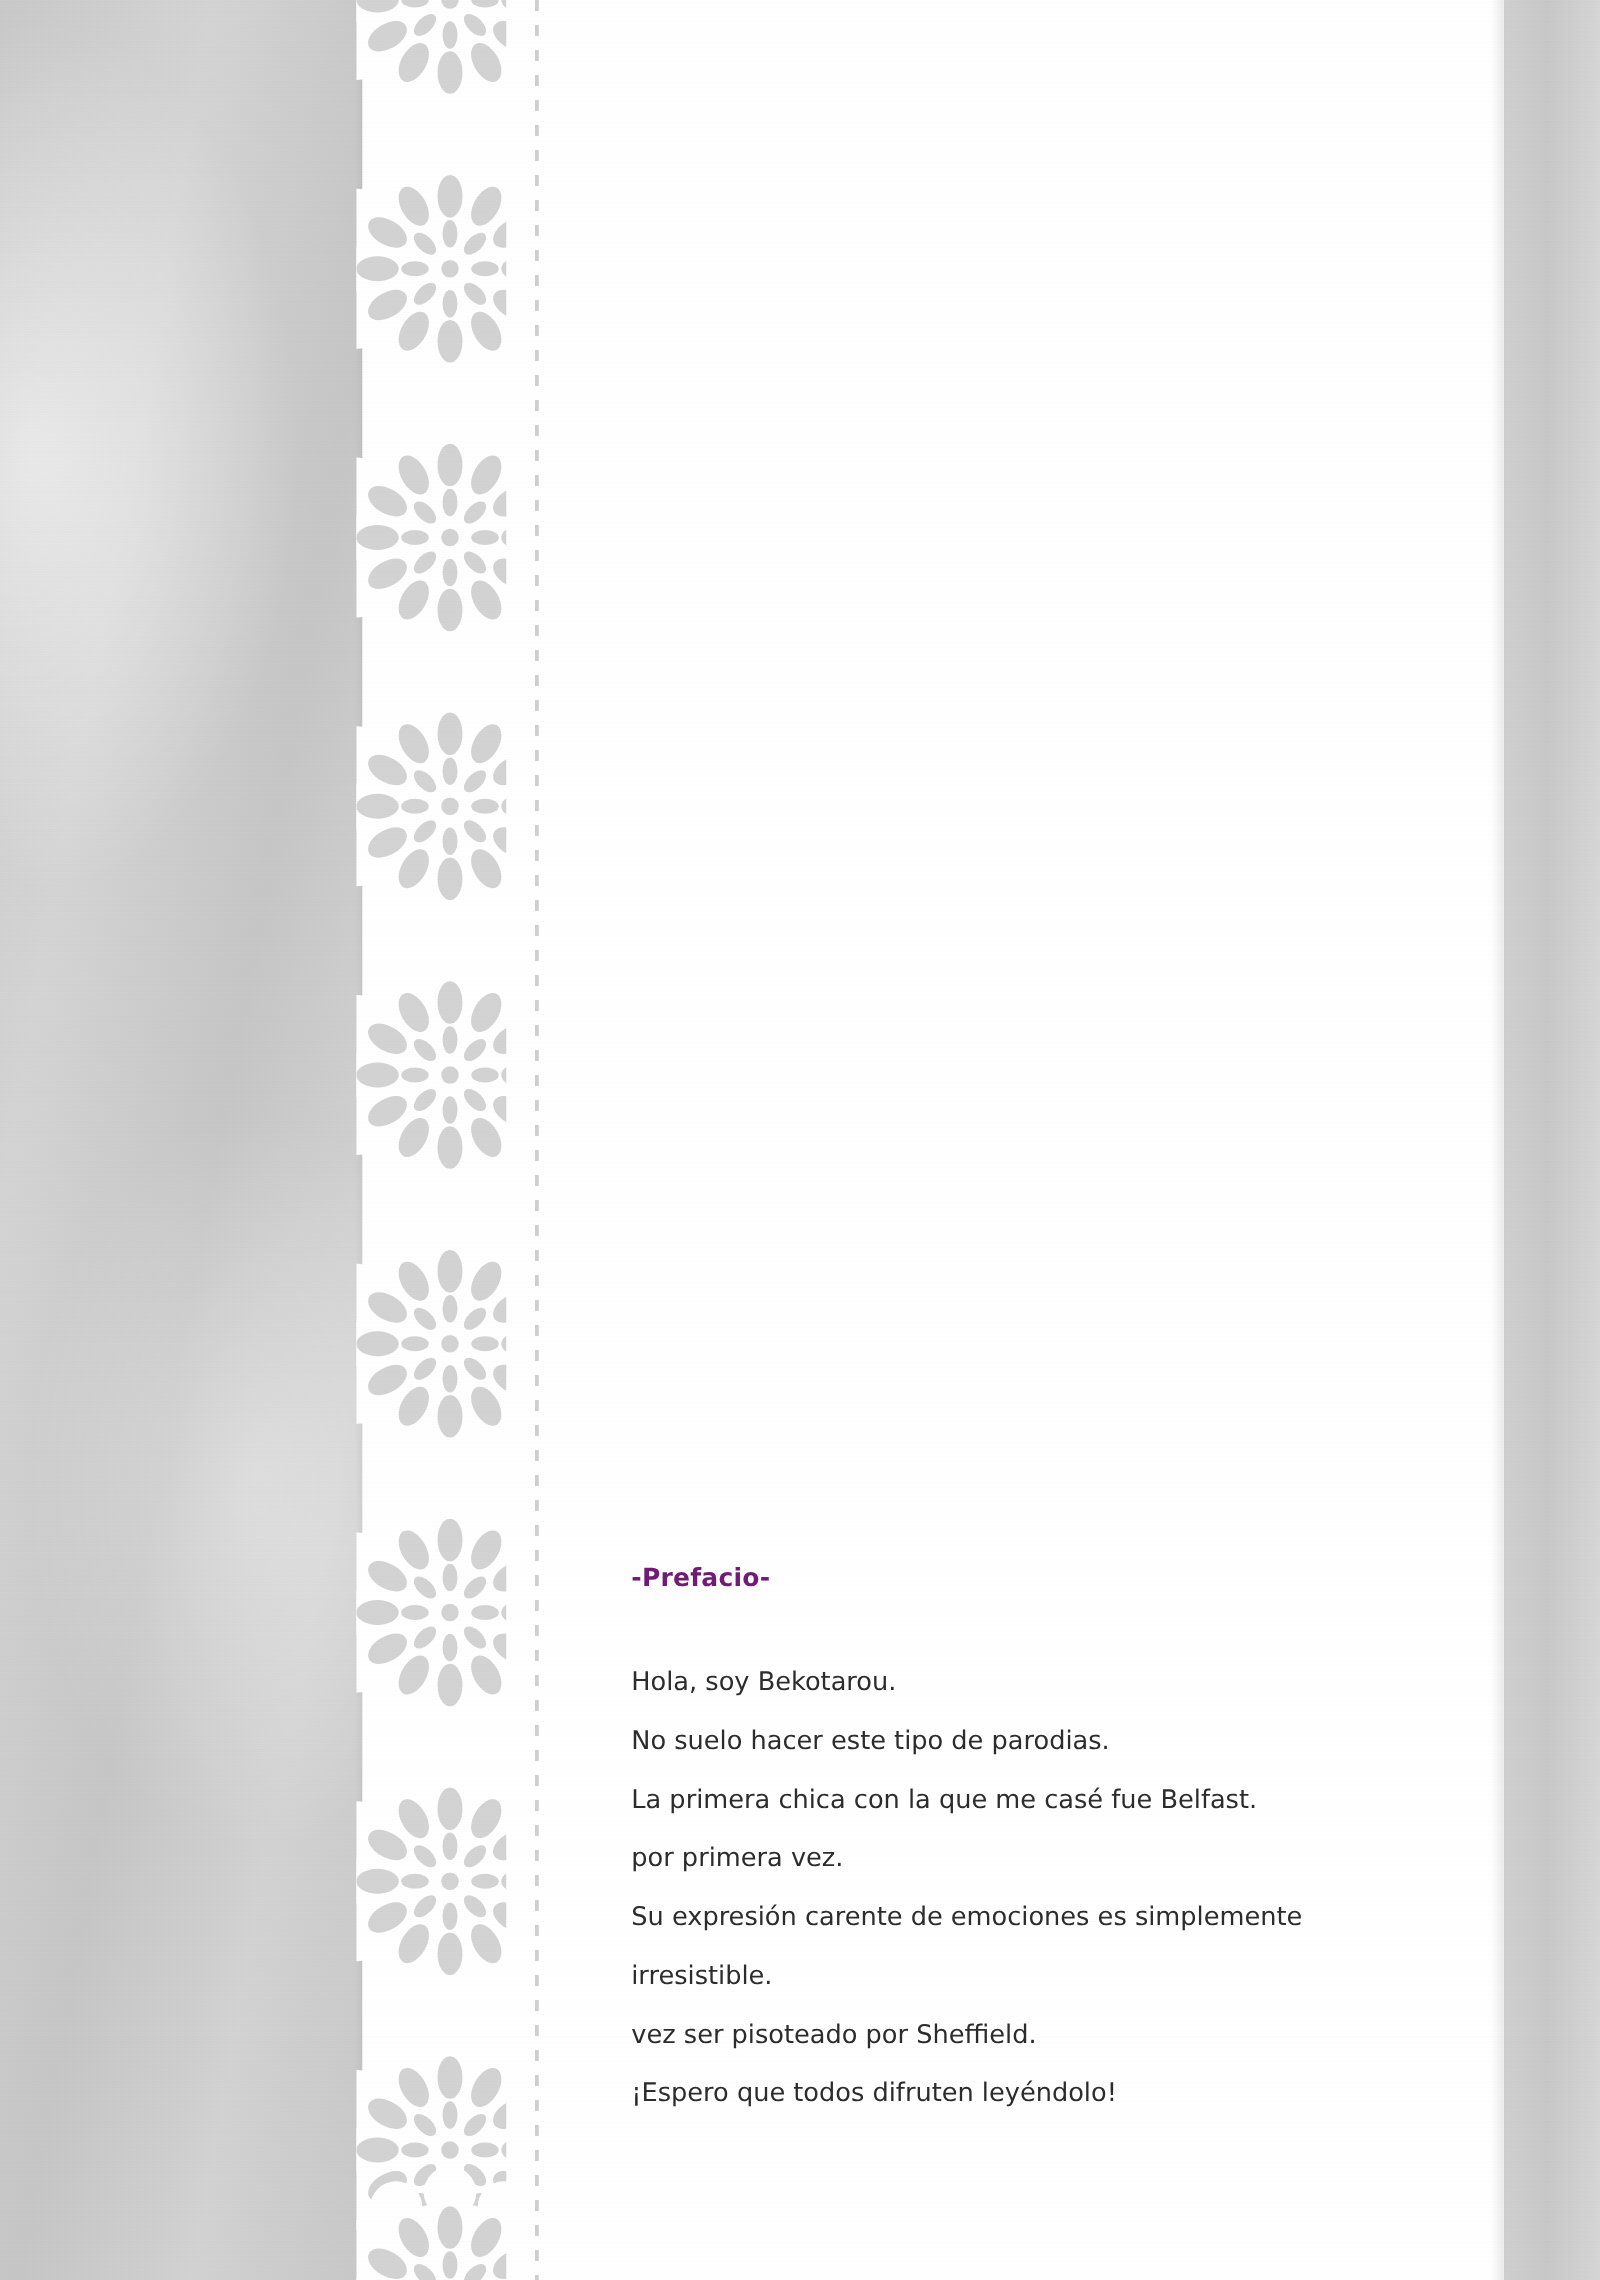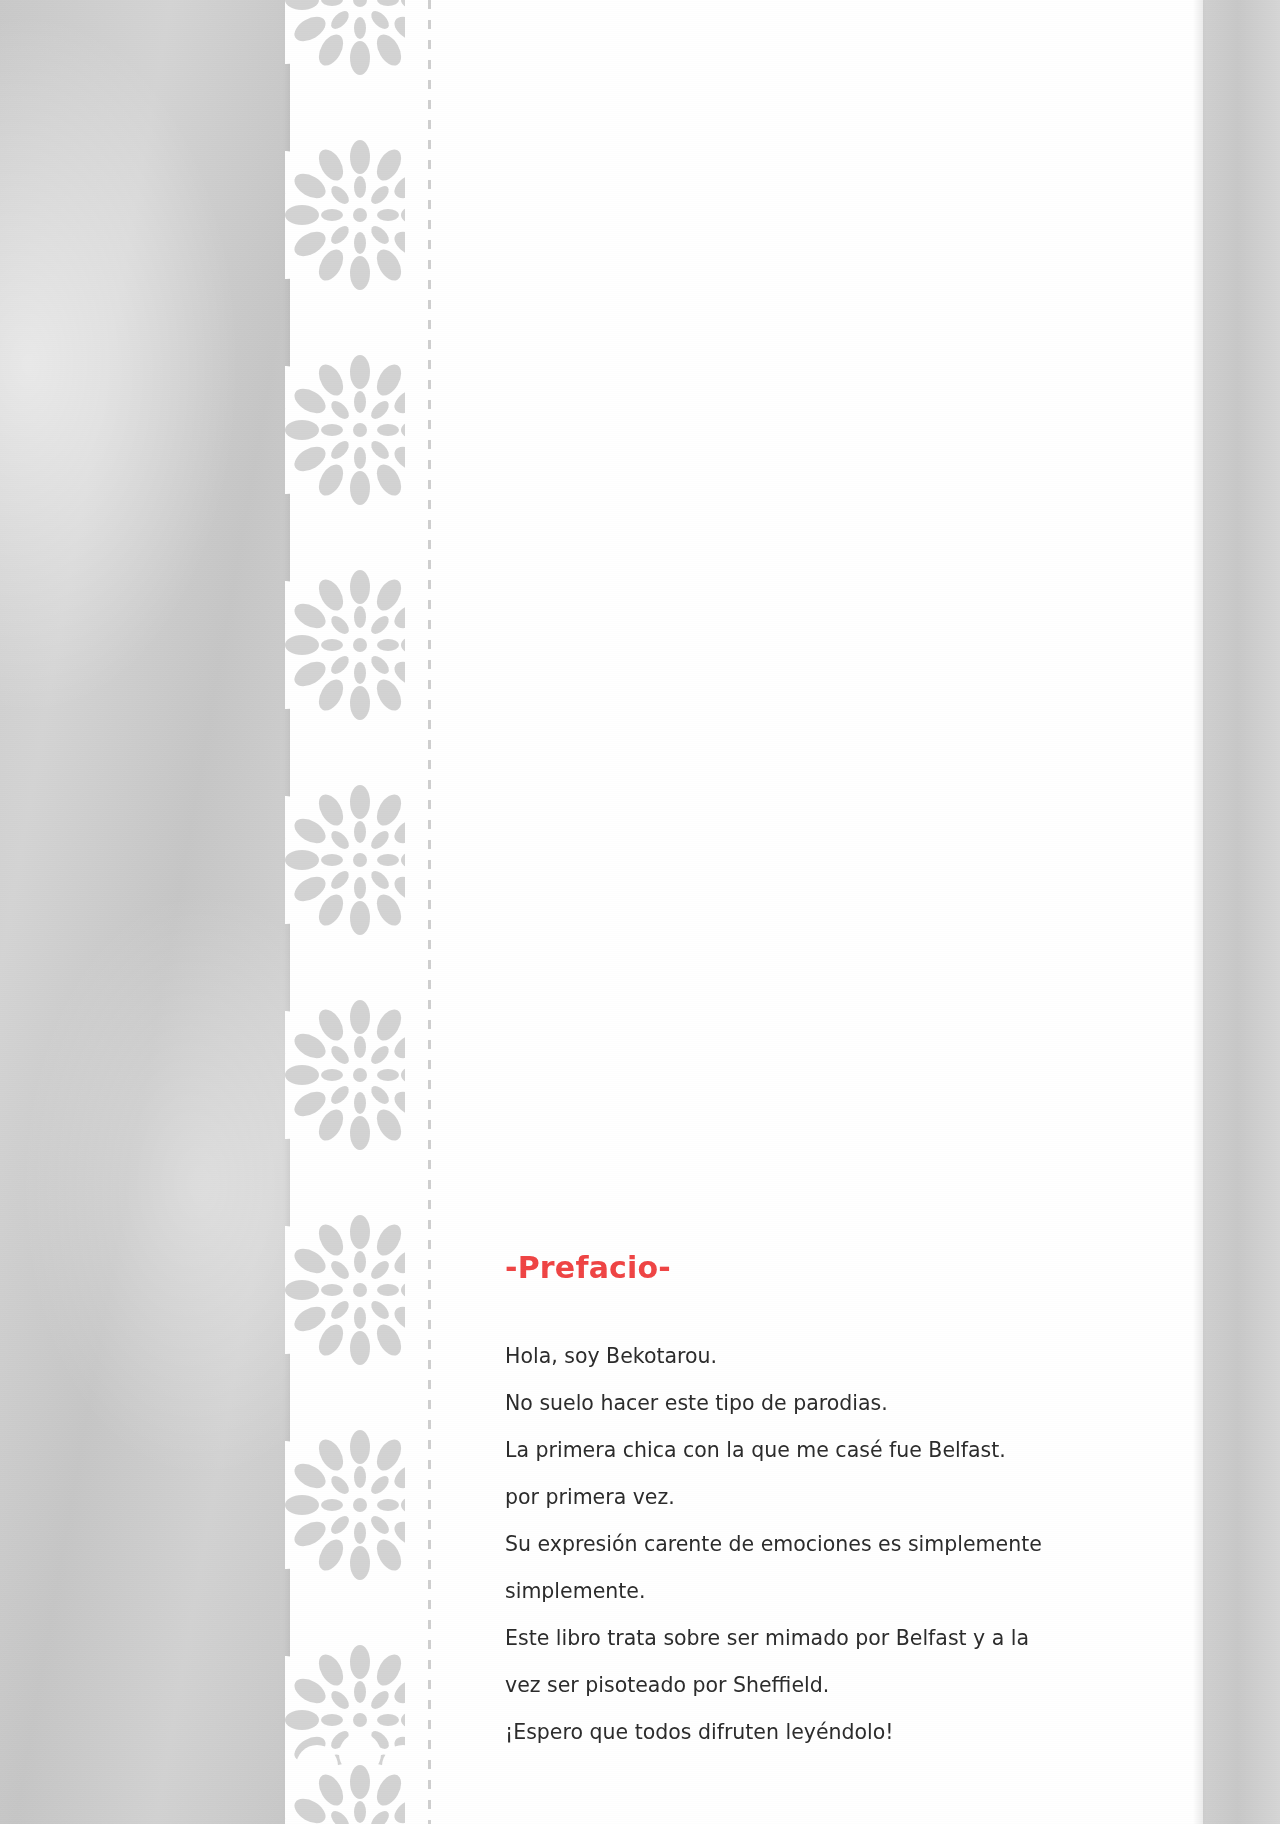--- a/index.html
+++ b/index.html
@@ -96,23 +96,23 @@
 
   
   .content {
     position: absolute;
     left: 505px;
     top: 1250px;
     width: 600px;
   }
   .preface-title {
     font-family: "DejaVu Sans", sans-serif;
-    font-size: 30px;
+    font-size: 20px;
     font-weight: bold;
-    color: #ef4444;
+    color: #701a75;
     letter-spacing: 0.2px;
     margin: 0 0 56px 0;
   }
   .preface-body {
     font-family: "DejaVu Sans", sans-serif;
     font-size: 20.5px;
     line-height: 31px;
     color: #2b2b2b;
     margin: 0;
   }
@@ -201,21 +201,20 @@
   <div class="lace-dots"></div>
 
   <div class="content">
     <h1 class="preface-title">-Prefacio-</h1>
     <p class="preface-body">
       <span class="line">Hola, soy Bekotarou.</span>
       <span class="line">No suelo hacer este tipo de parodias.</span>
       <span class="line">La primera chica con la que me casé fue Belfast.</span>
       <span class="line">por primera vez.</span>
       <span class="line">Su expresión carente de emociones es simplemente</span>
-      <span class="line">simplemente.</span>
-      <span class="line">Este libro trata sobre ser mimado por Belfast y a la</span>
+      <span class="line">irresistible.</span>
       <span class="line">vez ser pisoteado por Sheffield.</span>
       <span class="line">¡Espero que todos difruten leyéndolo!</span>
     </p>
   </div>
 
   <div class="backdrop-noise"></div>
 </div>
 
 </body></html>

